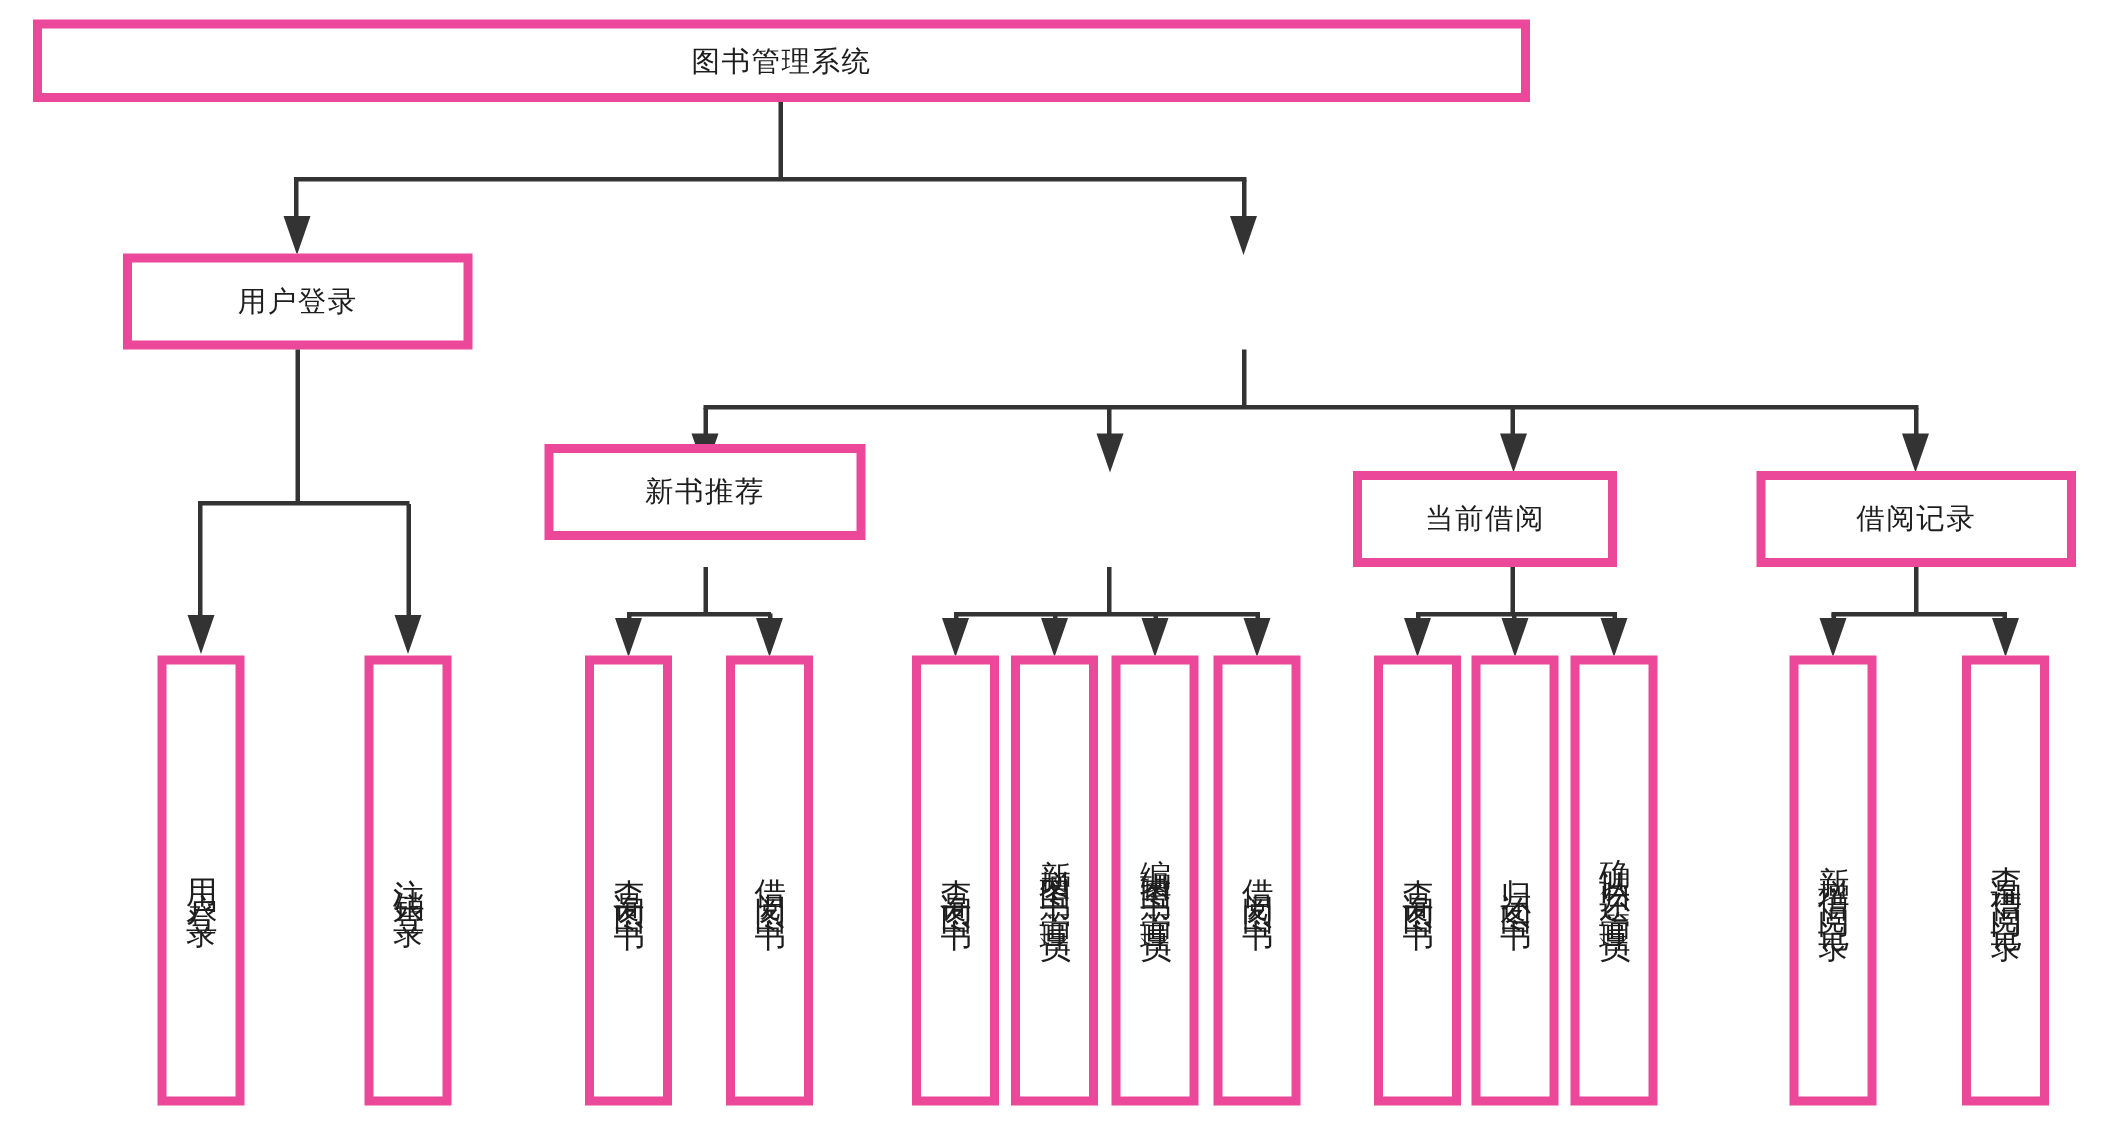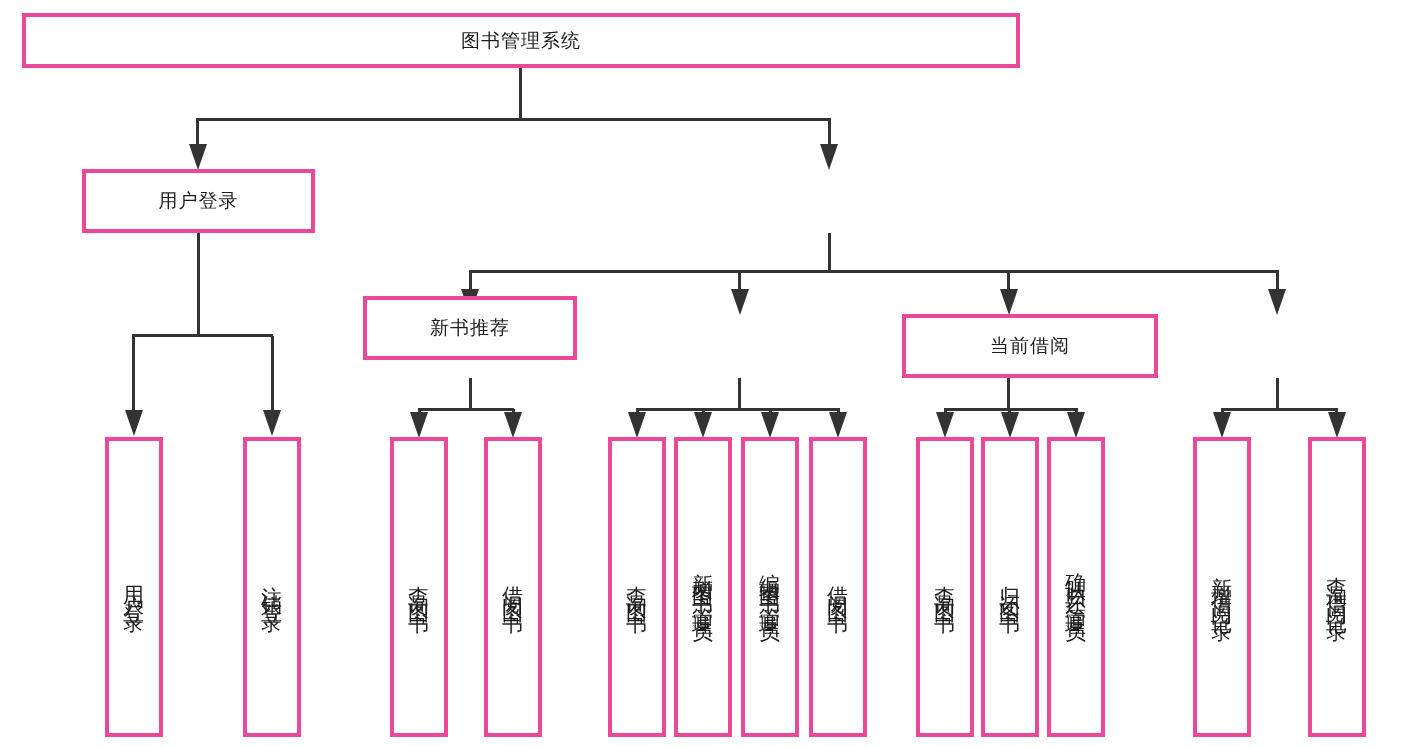--- a/index.html
+++ b/index.html
@@ -2,21 +2,21 @@
 <html><head>
 <meta charset="utf-8">
 <style>
   html,body { margin:0; padding:0; background:#ffffff; }
   .stage {
     position:relative; width:1405px; height:747px; background:#ffffff;
     font-family:"Liberation Sans", sans-serif; overflow:hidden;
   }
   .box {
     position:absolute; box-sizing:border-box;
-    border:4px solid #ec4899; background:#ffffff;
+    border:6px solid #ec4899; background:#ffffff;
     display:flex; align-items:center; justify-content:center;
     color:#1d1d1d;
   }
   .hbox { font-size:19px; letter-spacing:1px; }
   .vbox .vtext {
     writing-mode:vertical-rl; text-orientation:mixed;
     font-size:21px; letter-spacing:9px; line-height:1;
   }
   .vbox.tight .vtext { letter-spacing:7px; }
   .line { position:absolute; background:#333333; }
@@ -65,22 +65,25 @@
   <div class="line" style="left:1007px;top:272px;width:3px;height:18px"></div>
   <div class="line" style="left:1276px;top:272px;width:3px;height:18px"></div>
   <div class="arrow" style="left:461px;top:289px"></div>
   <div class="arrow" style="left:731px;top:289px"></div>
   <div class="arrow" style="left:1000px;top:289px"></div>
   <div class="arrow" style="left:1268px;top:289px"></div>
 
   <div class="box hbox" style="left:363px;top:296px;width:214px;height:64px">
     <span>新书推荐</span>
   </div>
-  <div class="box hbox" style="left:902px;top:314px;width:256px;height:64px">
+  <div class="box hbox" style="left:902px;top:314px;width:176px;height:64px">
     <span>当前借阅</span>
+  </div>
+  <div class="box hbox" style="left:1171px;top:314px;width:213px;height:64px">
+    <span>借阅记录</span>
   </div>
 
   <div class="line" style="left:469px;top:378px;width:3px;height:32px"></div>
   <div class="line" style="left:418px;top:408px;width:96px;height:3px"></div>
   <div class="line" style="left:418px;top:409px;width:3px;height:6px"></div>
   <div class="line" style="left:512px;top:409px;width:3px;height:6px"></div>
   <div class="arrow" style="left:410px;top:412px"></div>
   <div class="arrow" style="left:504px;top:412px"></div>
 
   <div class="line" style="left:738px;top:378px;width:3px;height:32px"></div>

